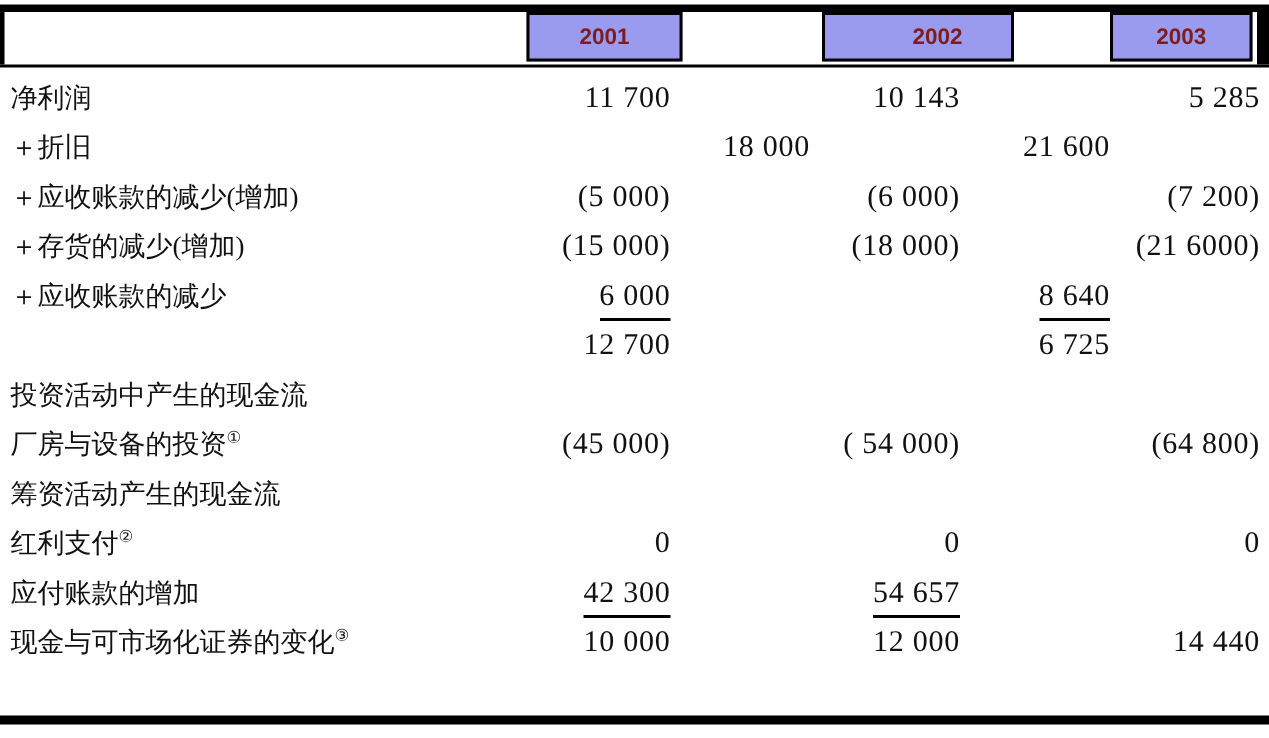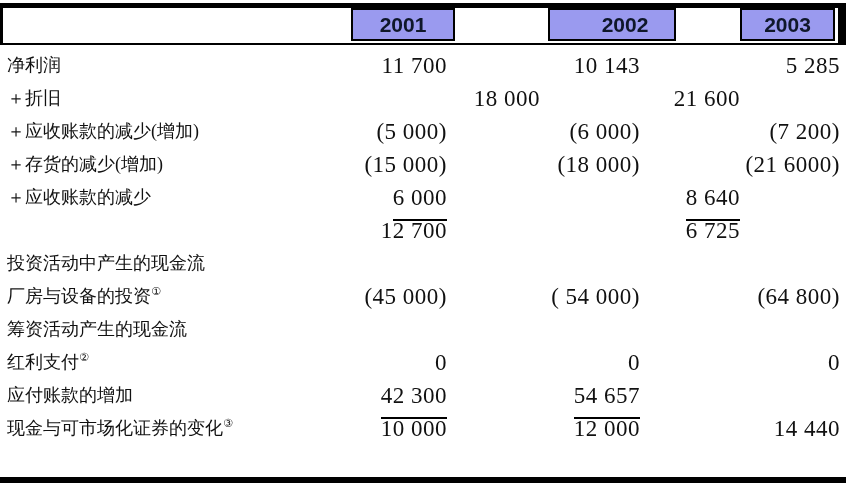--- a/index.html
+++ b/index.html
@@ -12,33 +12,33 @@
   .bottom-bar{position:absolute;left:0;top:477px;width:846px;height:6px;background:#000;}
 
   
   .head-band{position:absolute;left:0;top:8px;width:846px;height:35px;background:#fff;}
   .edge{position:absolute;top:0;height:35px;background:#000;}
   .edge.l{left:0;width:3px;}
   .edge.r{right:0;width:8px;}
   .hcell{position:absolute;top:0;height:29px;border:2px solid #000;
          display:flex;align-items:center;justify-content:center;
          font-family:"Liberation Sans","DejaVu Sans",sans-serif;
-         font-weight:bold;font-size:21px;color:#0f172a;}
+         font-weight:bold;font-size:15px;color:#7f1d1d;}
   .hcell.c1{left:351px;width:100px;}
   .hcell.c2{left:548px;width:98px;padding-left:26px;}
   .hcell.c3{left:740px;width:91px;}
 
   
   .tbody{position:absolute;left:0;top:49px;width:846px;}
   .row{display:flex;height:33px;line-height:33px;}
   .lbl{width:340px;padding-left:7px;font-size:18px;white-space:nowrap;overflow:hidden;}
-  .val{width:100px;text-align:right;font-size:23px;white-space:nowrap;}
+  .val{width:100px;text-align:right;font-size:20px;white-space:nowrap;}
   .g1{width:93px;}.g2{width:100px;}.g3{width:6px;}
   .num{display:inline-block;line-height:normal;letter-spacing:0.5px;}
-  .row.u .num{border-bottom:2px solid #000;padding-bottom:8px;}
+  .row.u .num{border-bottom:2px solid #000;padding-bottom:3px;}
   .sup{font-family:"DejaVu Sans",sans-serif;font-size:11px;vertical-align:super;line-height:0;}
 </style>
 </head>
 <body>
 
 <div id="page">
   <div class="top-bar"></div>
 
   <div class="head-band">
     <div class="edge l"></div>

